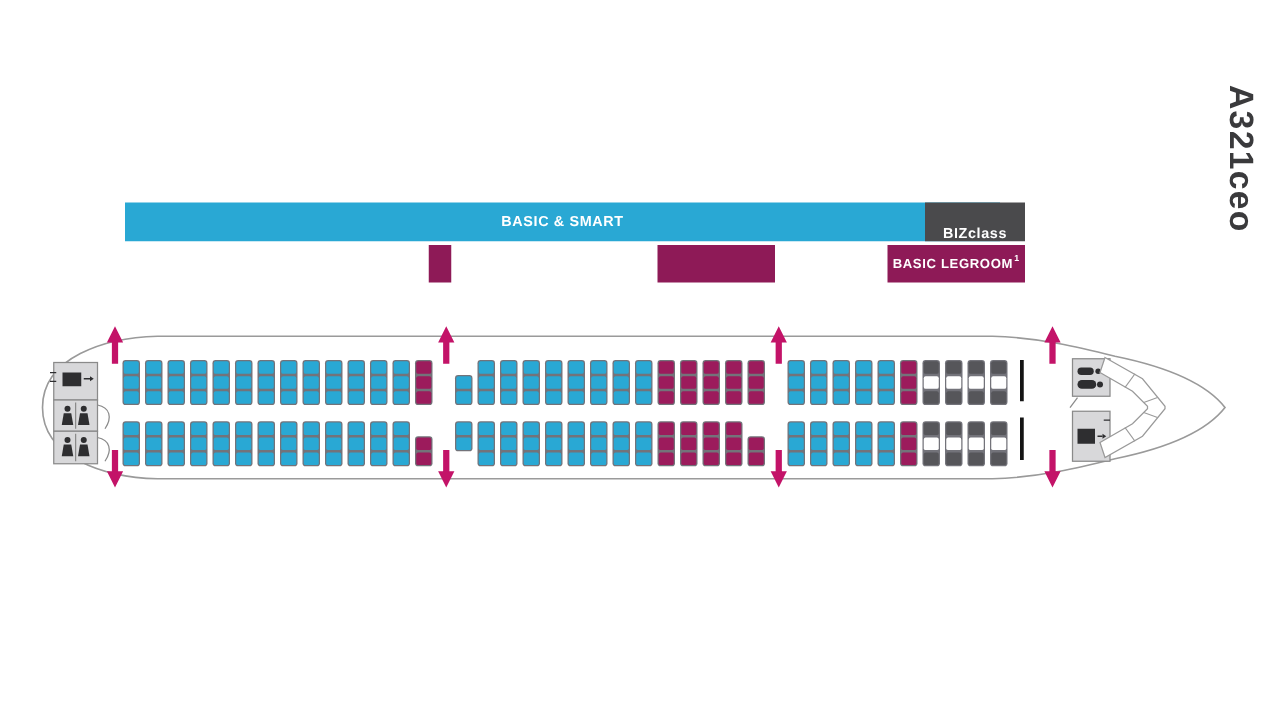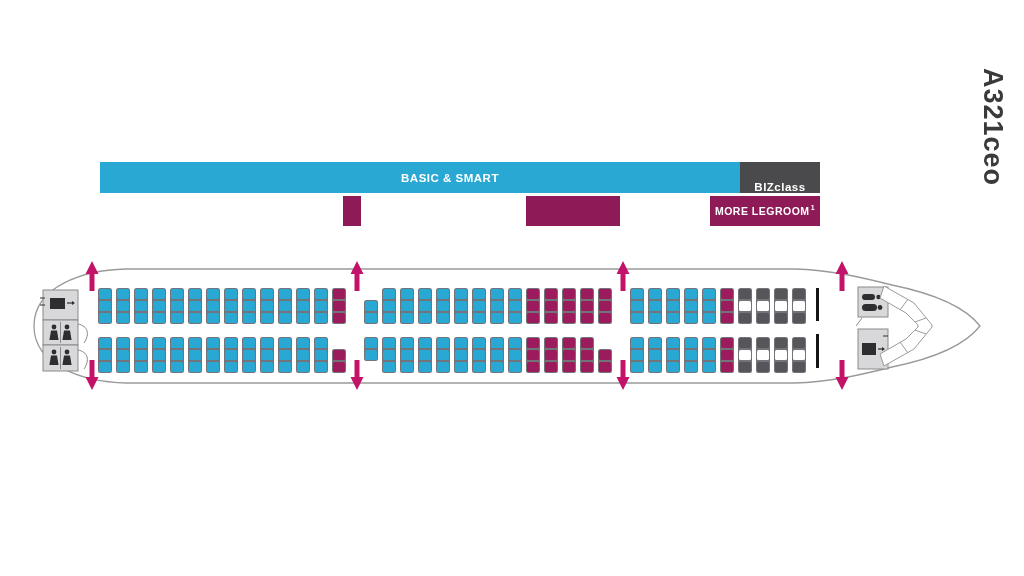--- a/index.html
+++ b/index.html
@@ -30,21 +30,21 @@
 
 <div class="abs legend-bar" id="legend-basic" style="background: rgb(41, 168, 212);">
   <span>BASIC &amp; SMART</span>
 </div>
 <div class="abs legend-bar" id="legend-biz" style="background: rgb(74, 74, 76); align-items: flex-end;">
   <span>BIZclass</span>
 </div>
 <div class="abs swatch" id="swatch-exit" style="background: rgb(142, 26, 87);"></div>
 <div class="abs swatch" id="swatch-mid" style="background: rgb(142, 26, 87);"></div>
 <div class="abs legend-bar" id="legend-more" style="background: rgb(142, 26, 87);">
-  <span>MORE LEGROOM</span>
+  <span>BASIC LEGROOM</span>
     <sup>1</sup>
 </div>
 
 <svg class="abs" id="aircraft-svg" width="960" height="135" viewBox="0 0 960 135">
 
   <path id="hull" d="M950,68 C936,50 906,36 862,27 C834,20 802,12 764,11 L96,11 C54,12 4,28 4,68
        C4,108 54,124 96,125 L764,125 C802,124 834,116 862,109 C906,100 936,86 950,68 Z" fill="#ffffff" stroke="#9a9a9a" stroke-width="1.3"></path>
 
   <g id="rear-facilities">
     <rect class="facility-box" x="13" y="32" width="35" height="30" fill="#d8d8da" stroke="#8a8a8a"></rect>

